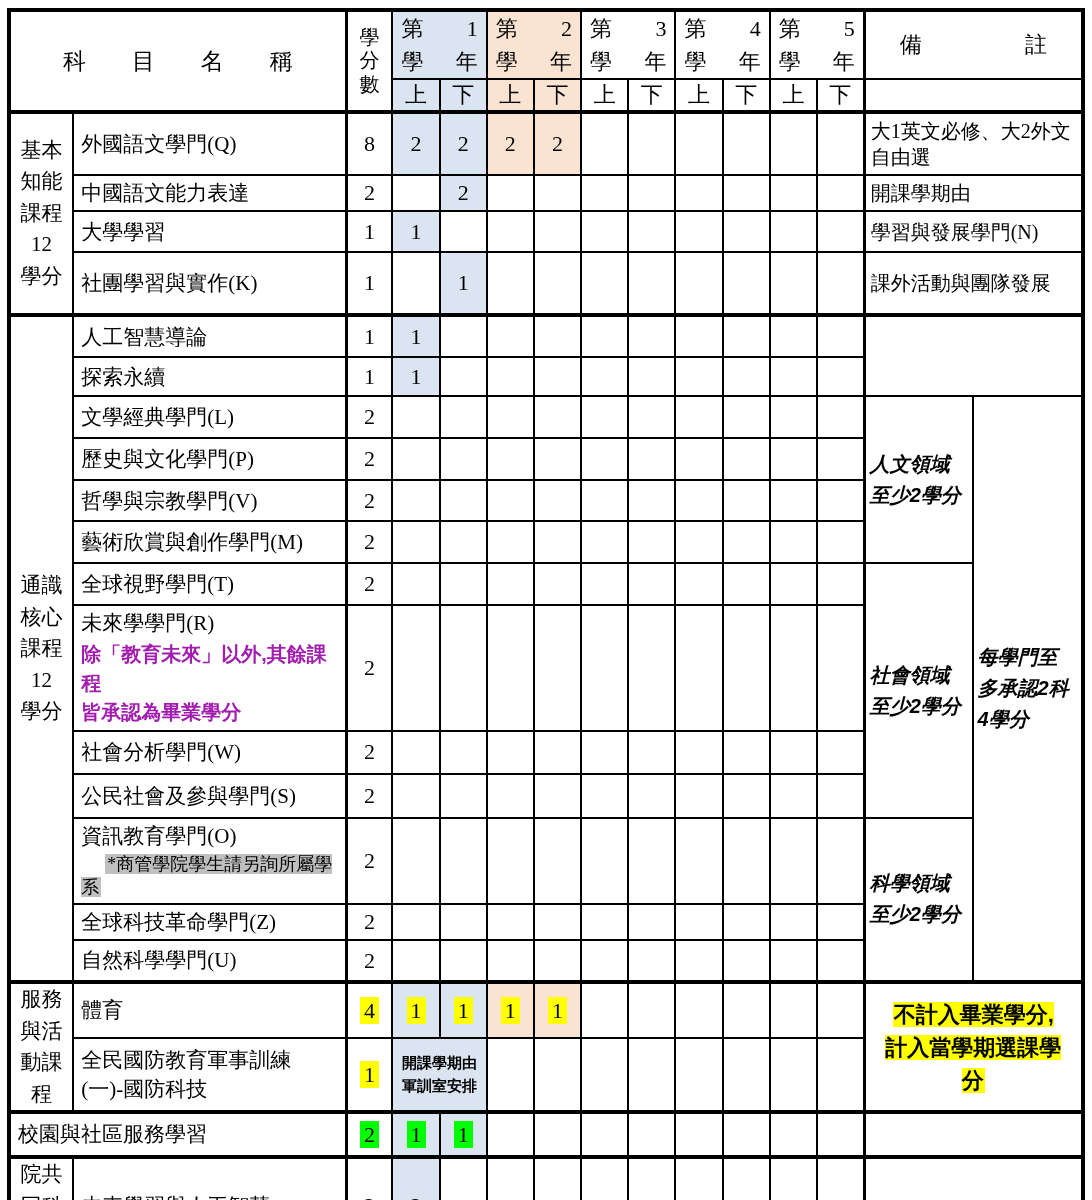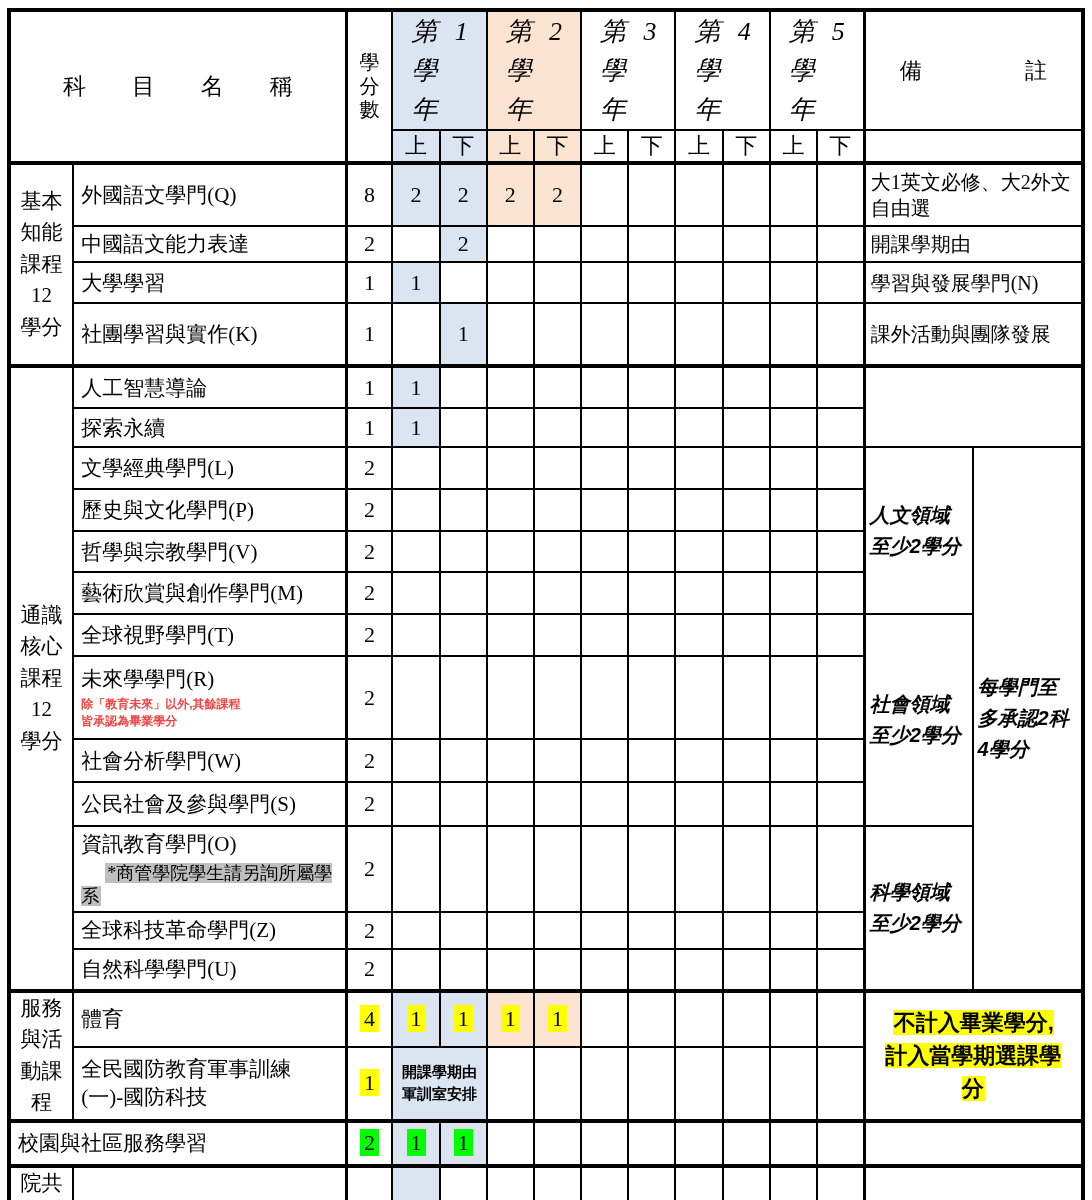--- a/index.html
+++ b/index.html
@@ -3,40 +3,40 @@
 <meta charset="utf-8">
 <style>
   html,body {margin:0; padding:0; background:#fff;}
   body {width:1092px; font-family:"Liberation Serif","DejaVu Serif",serif; color:#000;}
   .page {padding:8px 7px;}
   table {border-collapse:collapse; table-layout:fixed; width:1078px; border:4px solid #000;}
   td,th {border:2px solid #000; vertical-align:middle; padding:0; overflow:hidden; font-weight:normal;}
   
   .h-subject {font-size:23px; text-align:justify; text-align-last:justify; padding:0 52px;}
   .h-credit  {font-size:20px; white-space:pre-line; line-height:1.18; text-align:center;}
-  .h-year    {font-size:26px; white-space:pre-line; line-height:1.5; text-align:justify; text-align-last:justify; padding:0 18px;font-style:italic;}
+  .h-year    {font-size:22px; white-space:pre-line; line-height:1.5; text-align:justify; text-align-last:justify; padding:0 8px;}
   .h-sem     {font-size:22px; text-align:center;}
   .h-remark  {font-size:22px; text-align:justify; text-align-last:justify; padding:0 34px;}
   tr.h2 > th {border-bottom:4px solid #000;}
   
   .bg-blue  {background:#dbe5f1;}
   .bg-peach {background:#fbe3d2;}
   
   .cat {font-size:21px; text-align:center; white-space:pre-line; line-height:1.5;}
   .nm  {font-size:21px; text-align:left; padding:3px 4px 3px 7px; line-height:1.35;}
   .pre {white-space:pre-line;}
   .num {font-size:22px; text-align:center;}
   .rmk {font-size:20px; text-align:left; padding:3px 5px; line-height:1.3;}
   .rmk-bold {font-size:20px; font-weight:bold; font-family:"Liberation Sans","DejaVu Sans",sans-serif;
              text-align:left; padding:3px 4px; line-height:1.55;font-style:italic;}
   .svc {text-align:center; padding:3px 12px; line-height:1.5; font-size:22px;}
   .svc span {font-weight:bold; font-family:"Liberation Sans","DejaVu Sans",sans-serif;
              background:#ffff00; white-space:pre-line; padding:0 1px;}
-  .red-note {color:#ef4444; font-weight:bold; font-family:"Liberation Sans","DejaVu Sans",sans-serif;
-             font-size:12px; line-height:1.45; white-space:pre-line; margin-top:2px;}
+  .red-note {color:#a21caf; font-weight:bold; font-family:"Liberation Sans","DejaVu Sans",sans-serif;
+             font-size:20px; line-height:1.45; white-space:pre-line; margin-top:2px;}
   .gnote {font-size:18px; line-height:1.3; margin-top:3px;}
   .gnote span {background:#bfbfbf; padding:0 2px;margin-left:24px;}
   .milnote {font-weight:bold; font-family:"Liberation Sans","DejaVu Sans",sans-serif;
             font-size:15px; white-space:pre-line; text-align:center; line-height:1.5;}
   .hl-y {background:#ffff00; padding:1px 4px;}
   .hl-g {background:#00ff00; padding:1px 4px;}
   tr.sec > td {border-top:4px solid #000;}
   .bl3 {border-left:3px solid #000;}
 </style>
 </head>

